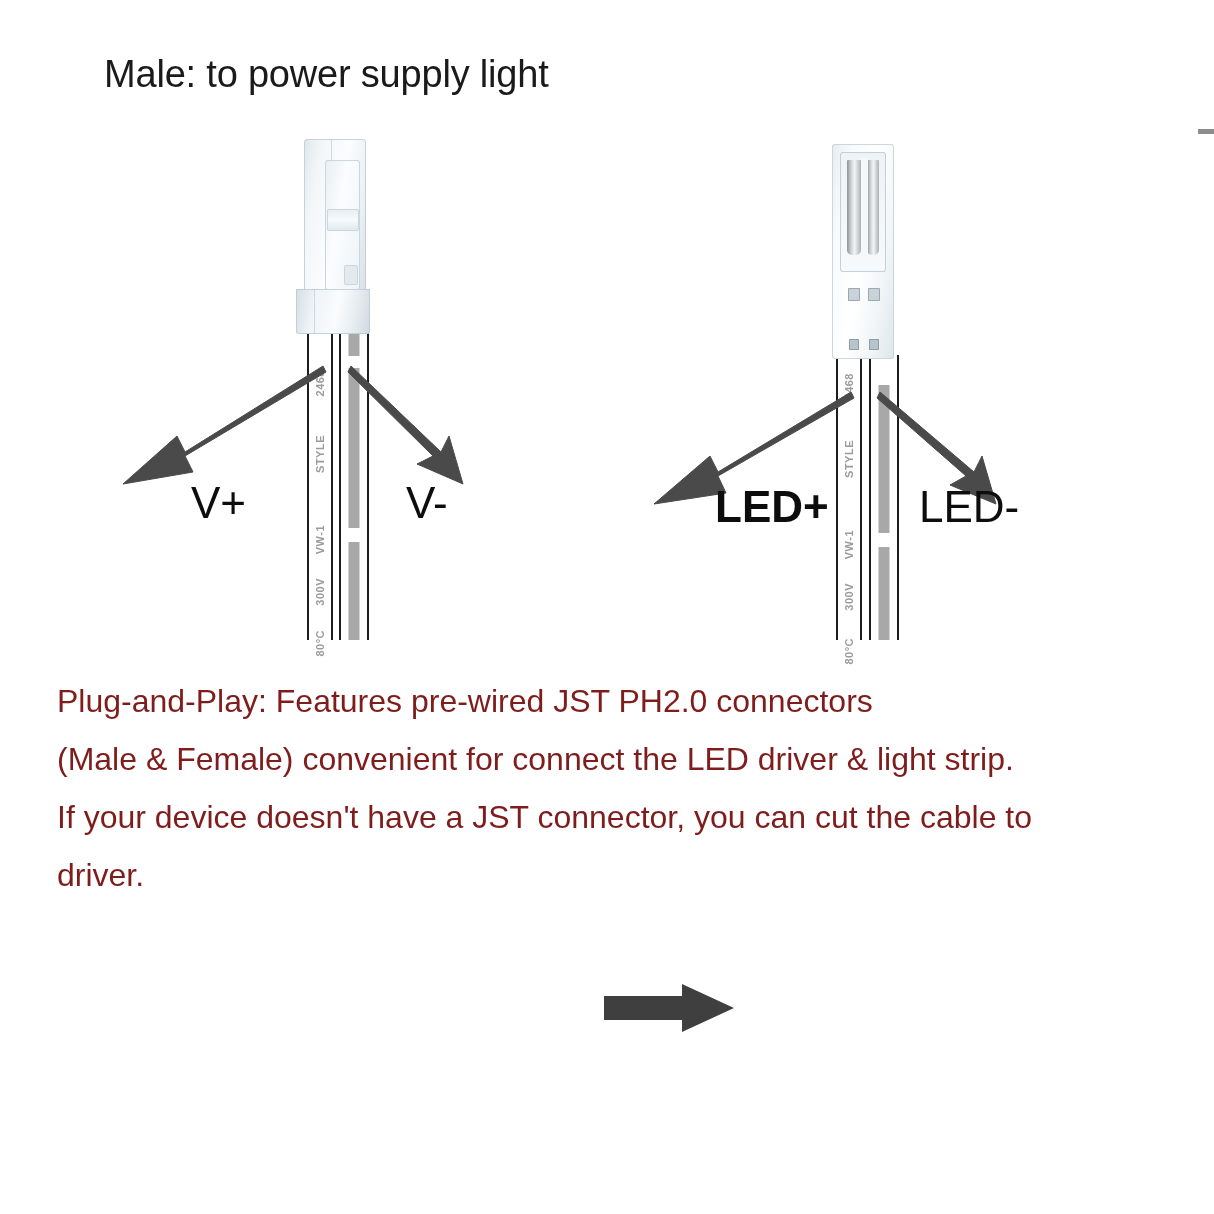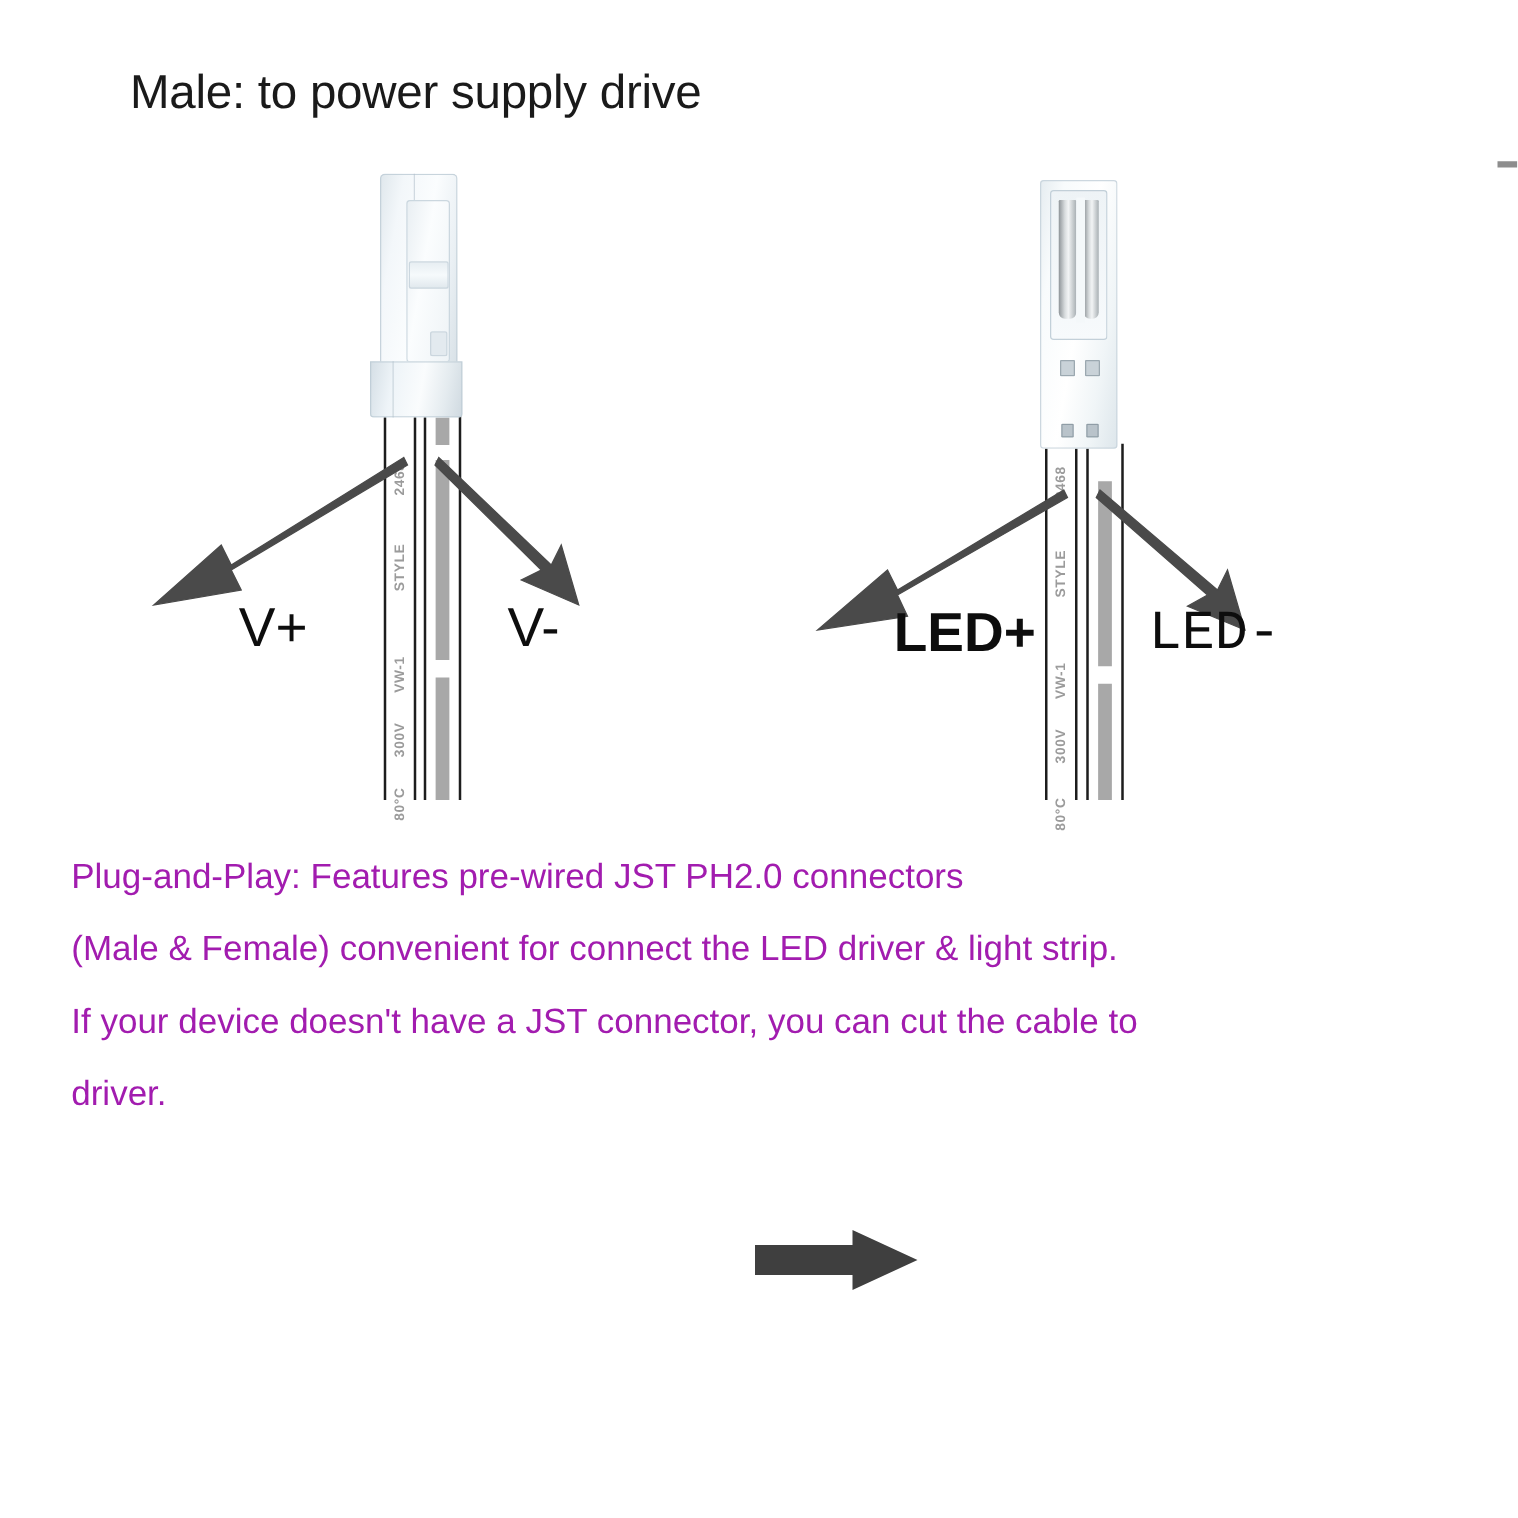--- a/index.html
+++ b/index.html
@@ -146,23 +146,23 @@
     color: #0d0d0d;
     white-space: nowrap;
   }
 
   
   #body-copy {
     position: absolute;
     left: 57px;
     top: 672px;
     width: 1130px;
-    font-size: 28px;
+    font-size: 32px;
     line-height: 58px;
-    color: #a21caf;
+    color: #7f1d1d;
   }
   #body-copy .ln { display: block; white-space: nowrap; }
 
   
   .photo { position: absolute; overflow: hidden; }
 
   
   #transition-arrow { position: absolute; }
   #transition-arrow polygon { fill: #3f3f3f; }
 
@@ -174,21 +174,21 @@
     width: 16px;
     height: 5px;
     background: #8d8d8d;
   }
 </style>
 </head>
 <body>
 
 <div id="page">
 
-  <div class="heading" id="heading-male">Male: to power supply drive</div>
+  <div class="heading" id="heading-male">Male: to power supply light</div>
 
 
   <div id="edge-tick"></div>
 
   <div class="assembly" id="male-assembly" style="left:0; top:0; width:614px; height:640px;">
 
     <div class="wire-group" style="left:307px; top:330px;">
 
       <div class="wire" style="left:0px; width:26px; height:310px;"></div>
 
@@ -253,21 +253,21 @@
     <div class="female-tiny" style="left:255px; top:339px; width:10px; height:11px;"></div>
 
     <svg class="pointer" style="left:32px; top:386px;" width="212" height="120" viewBox="0 0 212 120">
       <path d="M205,6 L72,86 L64,70 L8,118 L80,107 L72,90 L208,12 Z"></path>
     </svg>
     <svg class="pointer" style="left:260px; top:386px;" width="130" height="120" viewBox="0 0 130 120">
       <path d="M6,6 L100,86 L108,70 L122,118 L76,99 L92,90 L3,12 Z"></path>
     </svg>
 
     <div class="polarity" style="left:101px; top:482px;font-weight:bold;">LED+</div>
-    <div class="polarity" style="left:305px; top:482px;font-family:Liberation Mono, monospace;">LED-</div>
+    <div class="polarity" style="left:305px; top:482px;">LED-</div>
   </div>
 
   <div id="body-copy">
     <span class="ln">Plug-and-Play: Features pre-wired JST PH2.0 connectors</span>
     <span class="ln">(Male &amp; Female) convenient for connect the LED driver &amp; light strip.</span>
     <span class="ln">If your device doesn't have a JST connector, you can cut the cable to</span>
     <span class="ln">driver.</span>
   </div>
 
   <div class="photo" id="photo-left" style="left:0px; top:900px; width:600px; height:314px;">

